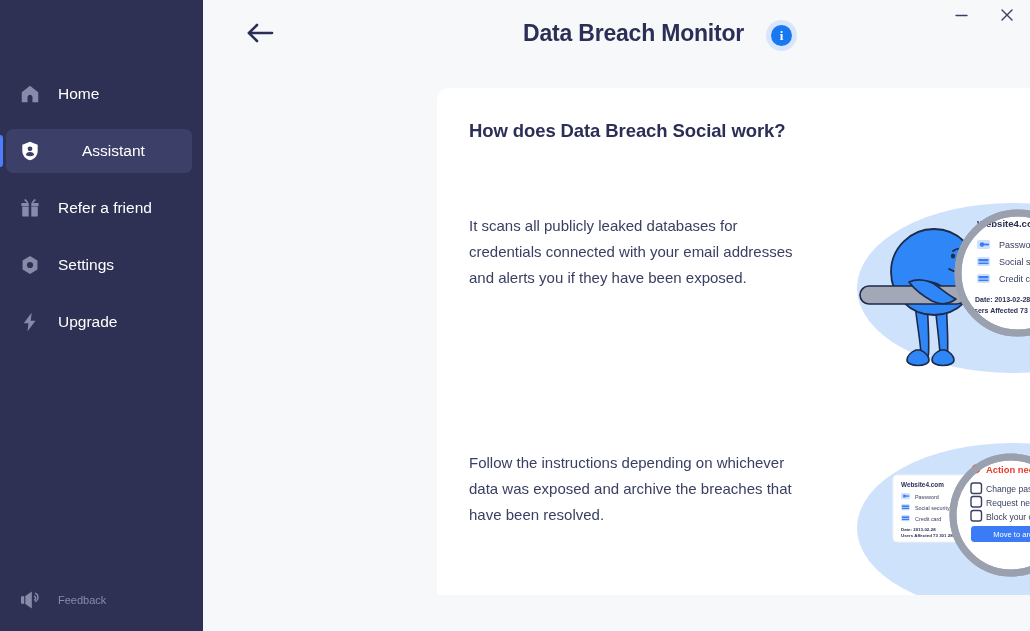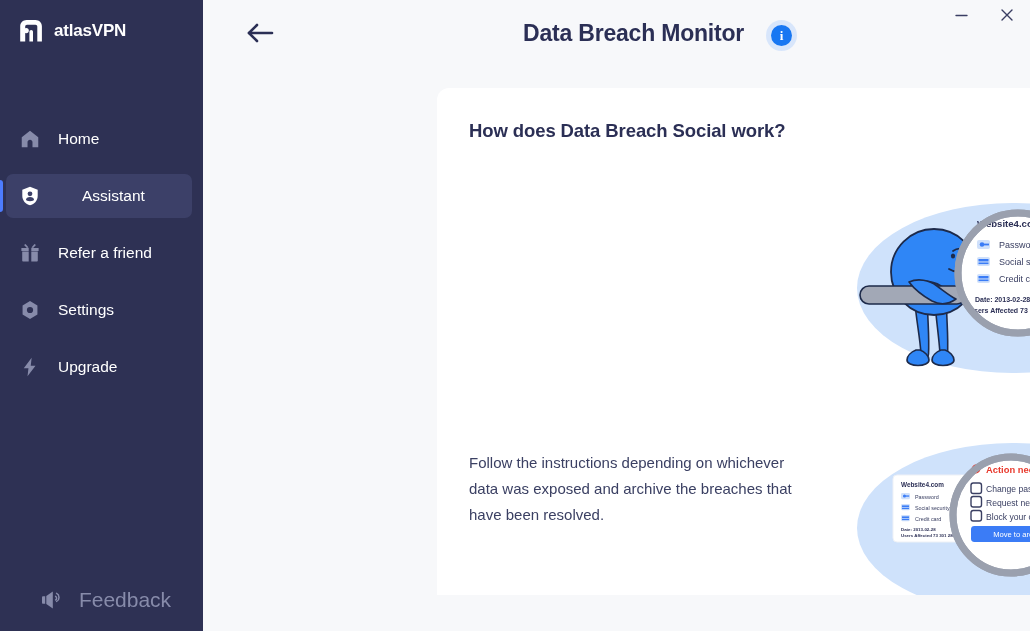--- a/index.html
+++ b/index.html
@@ -48,21 +48,21 @@
     content:""; position:absolute; left:-6px; top:6px;
     width: 3px; height: 32px; border-radius: 0 3px 3px 0;
     background: #4d7cfe;
   }
   .nav-item.active .ic svg { fill: #ffffff; }
   .nav-item .ic svg { fill: #878baa; }
   .feedback {
     position: absolute; bottom: 9px; left: 6px; right: 11px;
     display: flex; align-items: center; gap: 16px;
     height: 44px; padding-left: 12px;
-    color: #878baa; font-size: 21px; justify-content: center;
+    color: #878baa; font-size: 11px;
   }
   .feedback .ic { width: 24px; height: 24px; display:flex; align-items:center; justify-content:center; }
   .feedback .ic svg { fill: #878baa; }
 
   
   .main { position: relative; flex: 1; height: 631px; background: #f7f8fa; }
   .titlebar {
     position: absolute; top:0; left:0; right:0; height: 70px;
   }
   .win-controls {
@@ -130,30 +130,20 @@
     position: absolute; left: 203px; top: 595px;
     width: 827px; height: 36px; background: #f7f8fa;
   }
 </style>
 </head>
 <body>
 
 <div class="app">
 
   <aside class="sidebar">
-    <div class="brand">
-      <span>
-        <svg class="brand-logo" viewBox="0 0 28 28">
-          <path d="M3.2 24.6V9.4C3.2 5.9 6 3.1 9.5 3.1h9.1c3.5 0 6.3 2.8 6.3 6.3v15.2h-4.6V9.6c0-1-.8-1.8-1.8-1.8h-8.5c-1 0-1.8.8-1.8 1.8v15h-5z" fill="#ffffff"></path>
-          <path d="M12.4 24.6V14.9c0-1 .8-1.8 1.8-1.8s1.8.8 1.8 1.8v9.7h-3.6z" fill="#ffffff"></path>
-          <circle cx="9.2" cy="13.6" r="2.6" fill="#ffffff"></circle>
-        </svg>
-      </span>
-      <span class="brand-name">atlasVPN</span>
-    </div>
 
     <nav class="nav">
 
       <div class="nav-item">
         <span class="ic">
           <svg width="22" height="22" viewBox="0 0 24 24">
               <path d="M12 3 3 10.2V21h6.3v-5.6c0-1.5 1.2-2.7 2.7-2.7s2.7 1.2 2.7 2.7V21H21V10.2L12 3z"></path>
             </svg>
         </span>
         <span>Home</span>
@@ -245,20 +235,21 @@
       <div class="info-badge">
         <span class="dot">i</span>
       </div>
     </div>
 
     <div class="card">
       <div class="card-inner">
 
         <div class="card-h1">How does Data Breach Social work?</div>
 
+        <div class="blurb blurb-1">It scans all publicly leaked databases for credentials connected with your email addresses and alerts you if they have been exposed.</div>
 
         <div class="illus illus-1">
           <svg viewBox="0 0 330 200">
             <ellipse cx="163" cy="98" rx="155" ry="85" fill="#cfe2fb"></ellipse>
 
             <g>
               <rect x="205" y="47" width="118" height="63" rx="4" fill="#ffffff" stroke="#eef1f6" stroke-width="1"></rect>
               <circle cx="216" cy="58" r="3.4" fill="#e8392c"></circle>
               <text x="222" y="61" font-family="Liberation Sans, sans-serif" font-size="6" font-weight="bold" fill="#e8392c">Action needed</text>
               <path d="M312 60l3.4-3.4 3.4 3.4" stroke="#9aa0b4" stroke-width="1" fill="none" stroke-linecap="round"></path>

